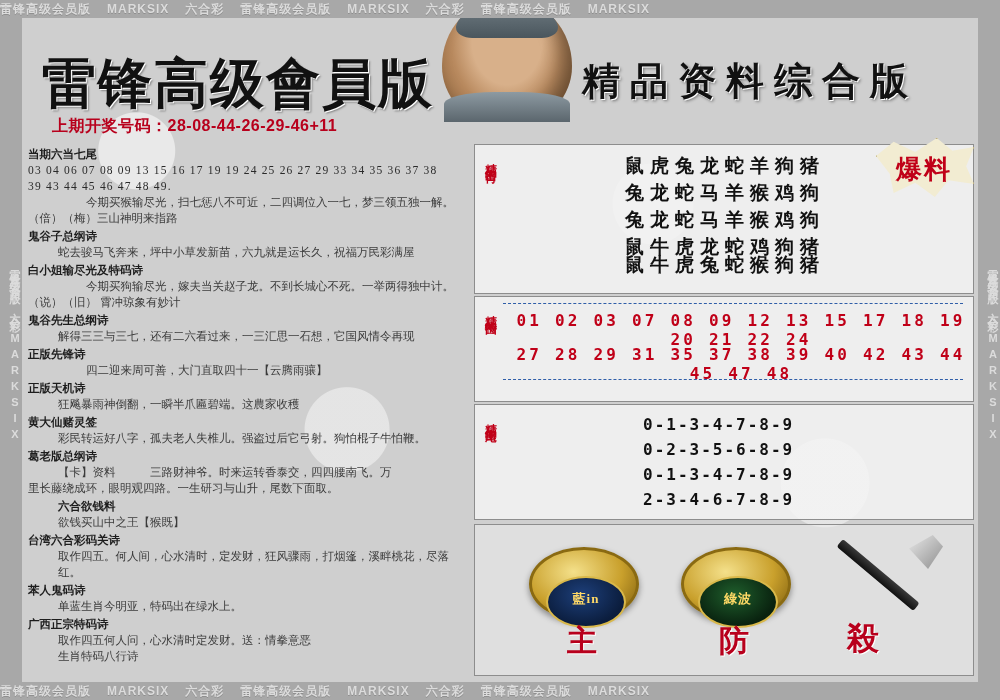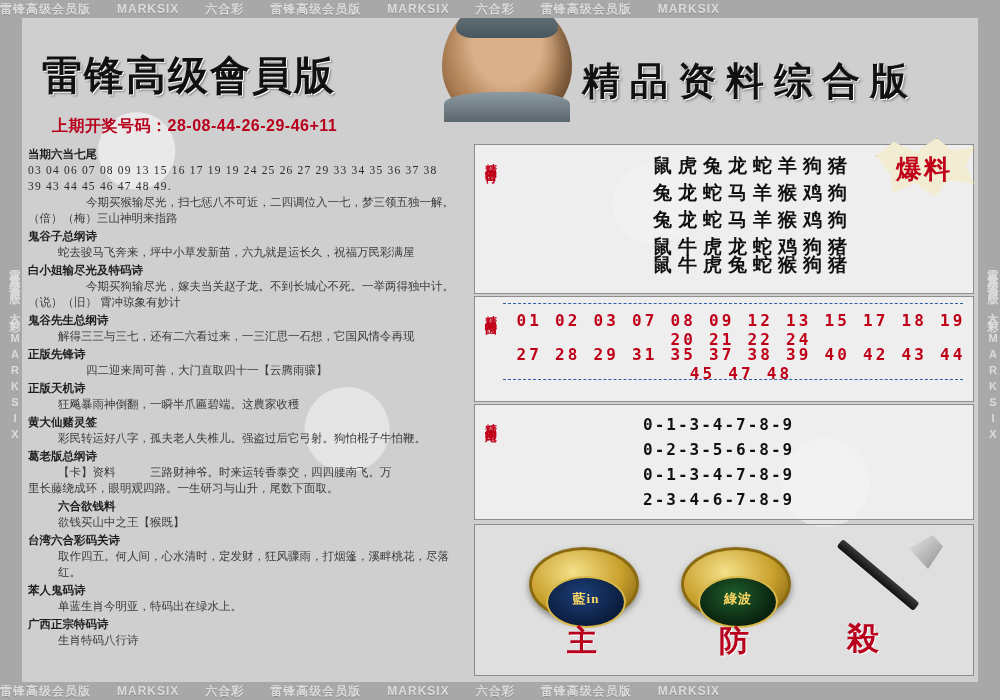--- a/index.html
+++ b/index.html
@@ -8,21 +8,21 @@
     font-family:"Liberation Sans","DejaVu Sans",sans-serif;
     background:#b9b9b9;
     position:relative;
   }
   
   .wm-band{
     position:absolute;left:0;width:1000px;height:18px;
     background:#a8a8a8;
     color:#dcdcdc;font-size:12px;font-weight:bold;
     letter-spacing:1px;white-space:nowrap;overflow:hidden;
-    display:flex;align-items:center;gap:26px;
+    display:flex;align-items:center;gap:16px;
     text-shadow:0 1px 0 #8f8f8f;
   }
   .wm-top{top:0;}
   .wm-bottom{bottom:0;}
   .side-col{
     position:absolute;top:18px;bottom:18px;width:22px;
     background:#a8a8a8;color:#dcdcdc;font-size:11px;font-weight:bold;
     writing-mode:vertical-rl;text-orientation:upright;
     display:flex;align-items:flex-start;justify-content:center;
     padding-top:4px;letter-spacing:4px;overflow:hidden;
@@ -38,21 +38,21 @@
       radial-gradient(circle at 34% 62%, rgba(255,255,255,.45) 0 42px, rgba(255,255,255,0) 43px),
       radial-gradient(circle at 66% 28%, rgba(255,255,255,.40) 0 40px, rgba(255,255,255,0) 41px),
       radial-gradient(circle at 84% 70%, rgba(255,255,255,.45) 0 44px, rgba(255,255,255,0) 45px);
     overflow:hidden;
   }
 
   
   .hdr{position:absolute;left:0;top:0;width:956px;height:118px;}
   .title-left{
     position:absolute;left:20px;top:30px;
-    font-size:40px;font-weight:bold;color:#111;
+    font-size:54px;font-weight:bold;color:#111;
     font-family:Liberation Serif, serif;
     letter-spacing:2px;
     text-shadow:1px 1px 0 #fff, 2px 2px 2px rgba(0,0,0,.35);
   }
   .lastdraw{
     position:absolute;left:30px;top:98px;
     font-size:16px;font-weight:bold;color:#b8001c;
     letter-spacing:.5px;
   }
   .portrait{
@@ -107,21 +107,21 @@
   .p-icons{left:452px;top:506px;width:498px;height:150px;background:rgba(236,236,236,.55);}
 
   .vlabel{
     position:absolute;left:4px;top:8px;width:20px;
     font-size:12px;font-weight:bold;color:#c00018;
     writing-mode:vertical-rl;text-orientation:upright;
     letter-spacing:3px;
   }
   .zrow{
     position:absolute;left:150px;font-size:19px;font-weight:bold;color:#111;
-    letter-spacing:6px;font-family:"DejaVu Sans",sans-serif;margin-left:28px;
+    letter-spacing:6px;font-family:"DejaVu Sans",sans-serif;
   }
   .numrow{
     position:absolute;left:34px;font-size:16px;font-weight:bold;color:#c00018;
     letter-spacing:3.2px;font-family:"DejaVu Sans Mono",monospace;text-align:center;
   }
   .dash{
     position:absolute;left:28px;width:460px;border-top:1px dashed #2f5ea8;
   }
   .tailrow{
     position:absolute;left:168px;font-size:16px;font-weight:bold;color:#111;
@@ -266,20 +266,21 @@
     <div class="lc-block">
       <div class="lc-head">台湾六合彩码关诗</div>
       <div class="lc-ind2">取作四五。何人间，心水清时，定发财，狂风骤雨，打烟篷，溪畔桃花，尽落红。</div>
     </div>
     <div class="lc-block">
       <div class="lc-head">苯人鬼码诗</div>
       <div class="lc-ind2">单蓝生肖今明亚，特码出在绿水上。</div>
     </div>
     <div class="lc-block">
       <div class="lc-head">广西正宗特码诗</div>
+      <div class="lc-ind2">取作四五何人问，心水清时定发财。送：情拳意恶</div>
       <div class="lc-ind2">生肖特码八行诗</div>
     </div>
 
   </div>
 
   <div class="panel p-zodiac">
     <div class="vlabel">精品出肖</div>
     <div class="zrow" style="top:8px">鼠虎兔龙蛇羊狗猪</div>
     <div class="zrow" style="top:35px">兔龙蛇马羊猴鸡狗</div>
     <div class="zrow" style="top:62px">兔龙蛇马羊猴鸡狗</div>

